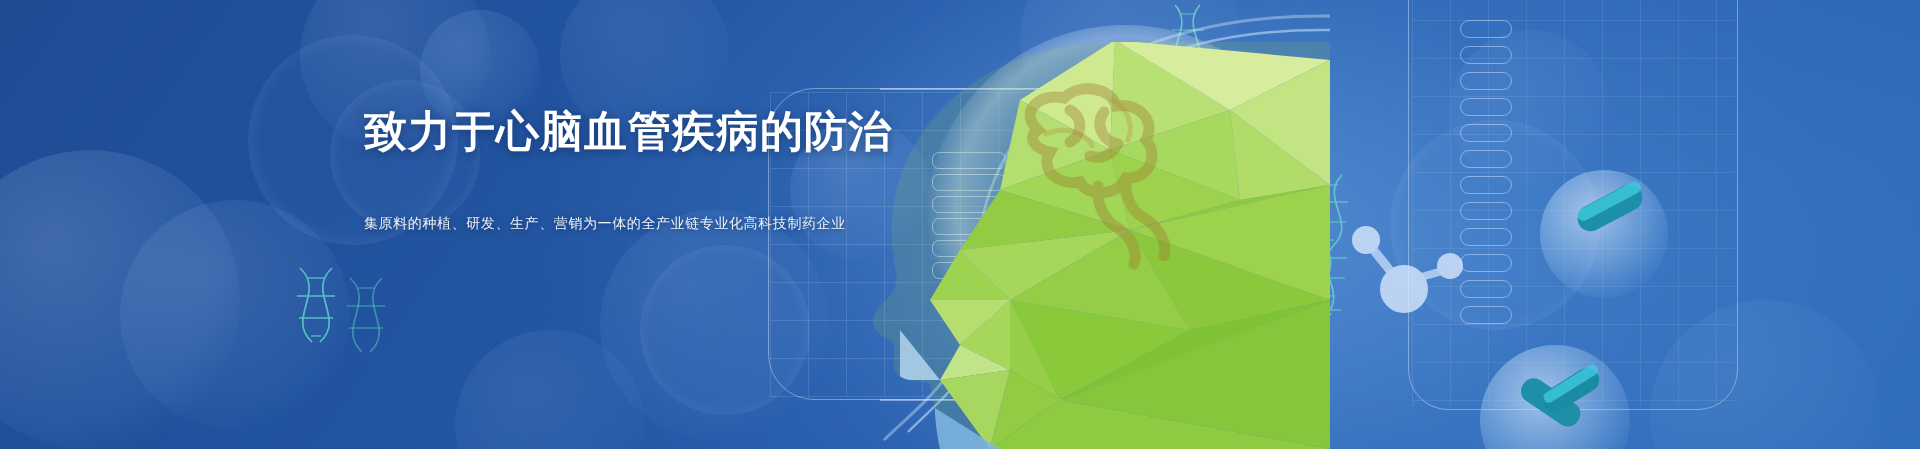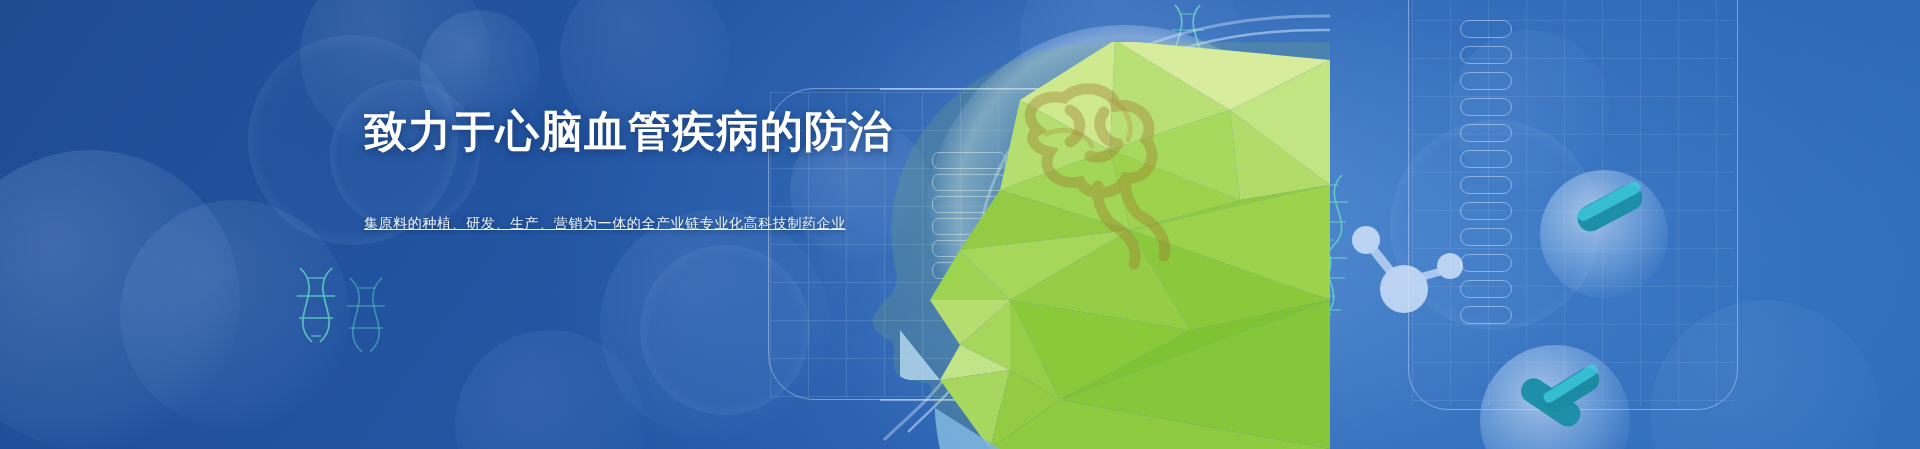--- a/index.html
+++ b/index.html
@@ -39,21 +39,20 @@
   }
   #subhead{
     position:absolute;left:364px;top:150px;
     font-size:36px;font-weight:normal;color:#a7d95c;letter-spacing:2px;
     white-space:nowrap;text-shadow:0 2px 9px rgba(8,35,80,0.45);
   }
   #tagline{
     position:absolute;left:364px;top:211px;
     font-size:14px;color:#eef4fb;letter-spacing:.6px;white-space:nowrap;
     text-shadow:0 1px 5px rgba(8,35,80,0.6);
-    text-decoration:underline;
   }
   .cell{position:absolute;border-radius:50%;
     background:radial-gradient(circle at 40% 34%, rgba(225,240,255,0.62) 0%, rgba(180,215,250,0.34) 46%, rgba(150,195,245,0.10) 72%, rgba(140,190,240,0) 82%);}
 </style>
 </head>
 <body>
 
 <div id="banner">
 
   <div class="layer">

